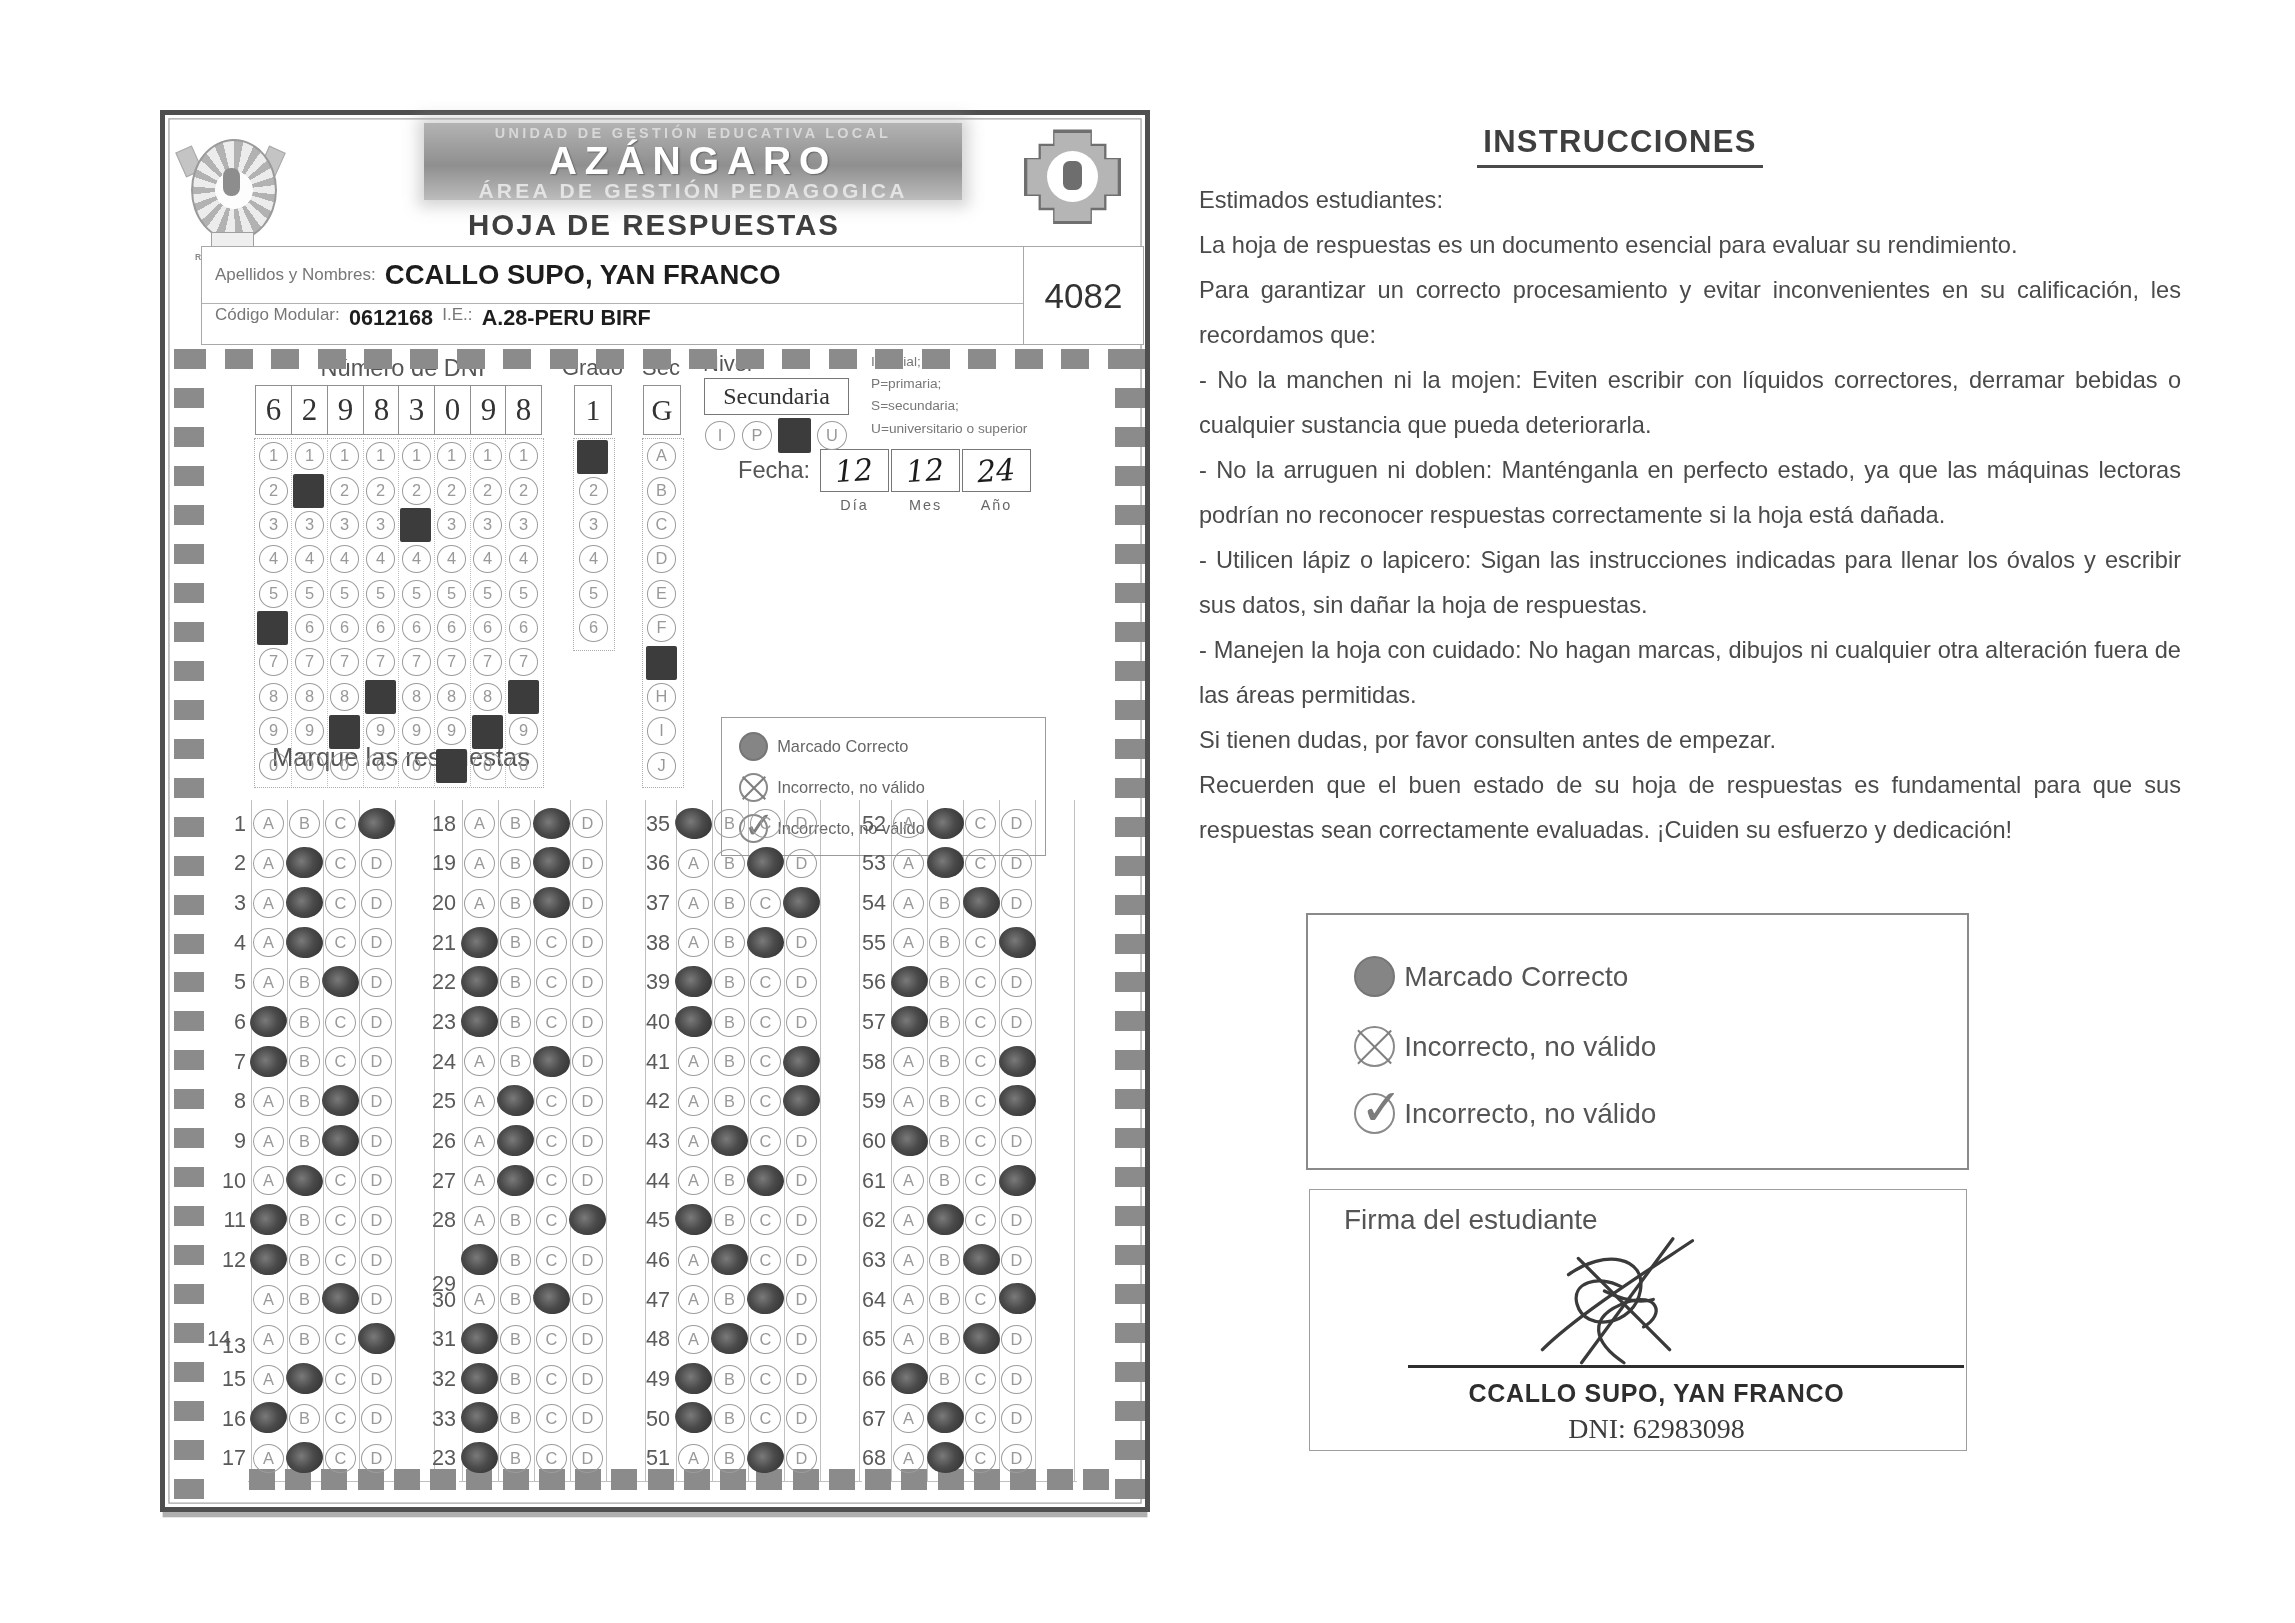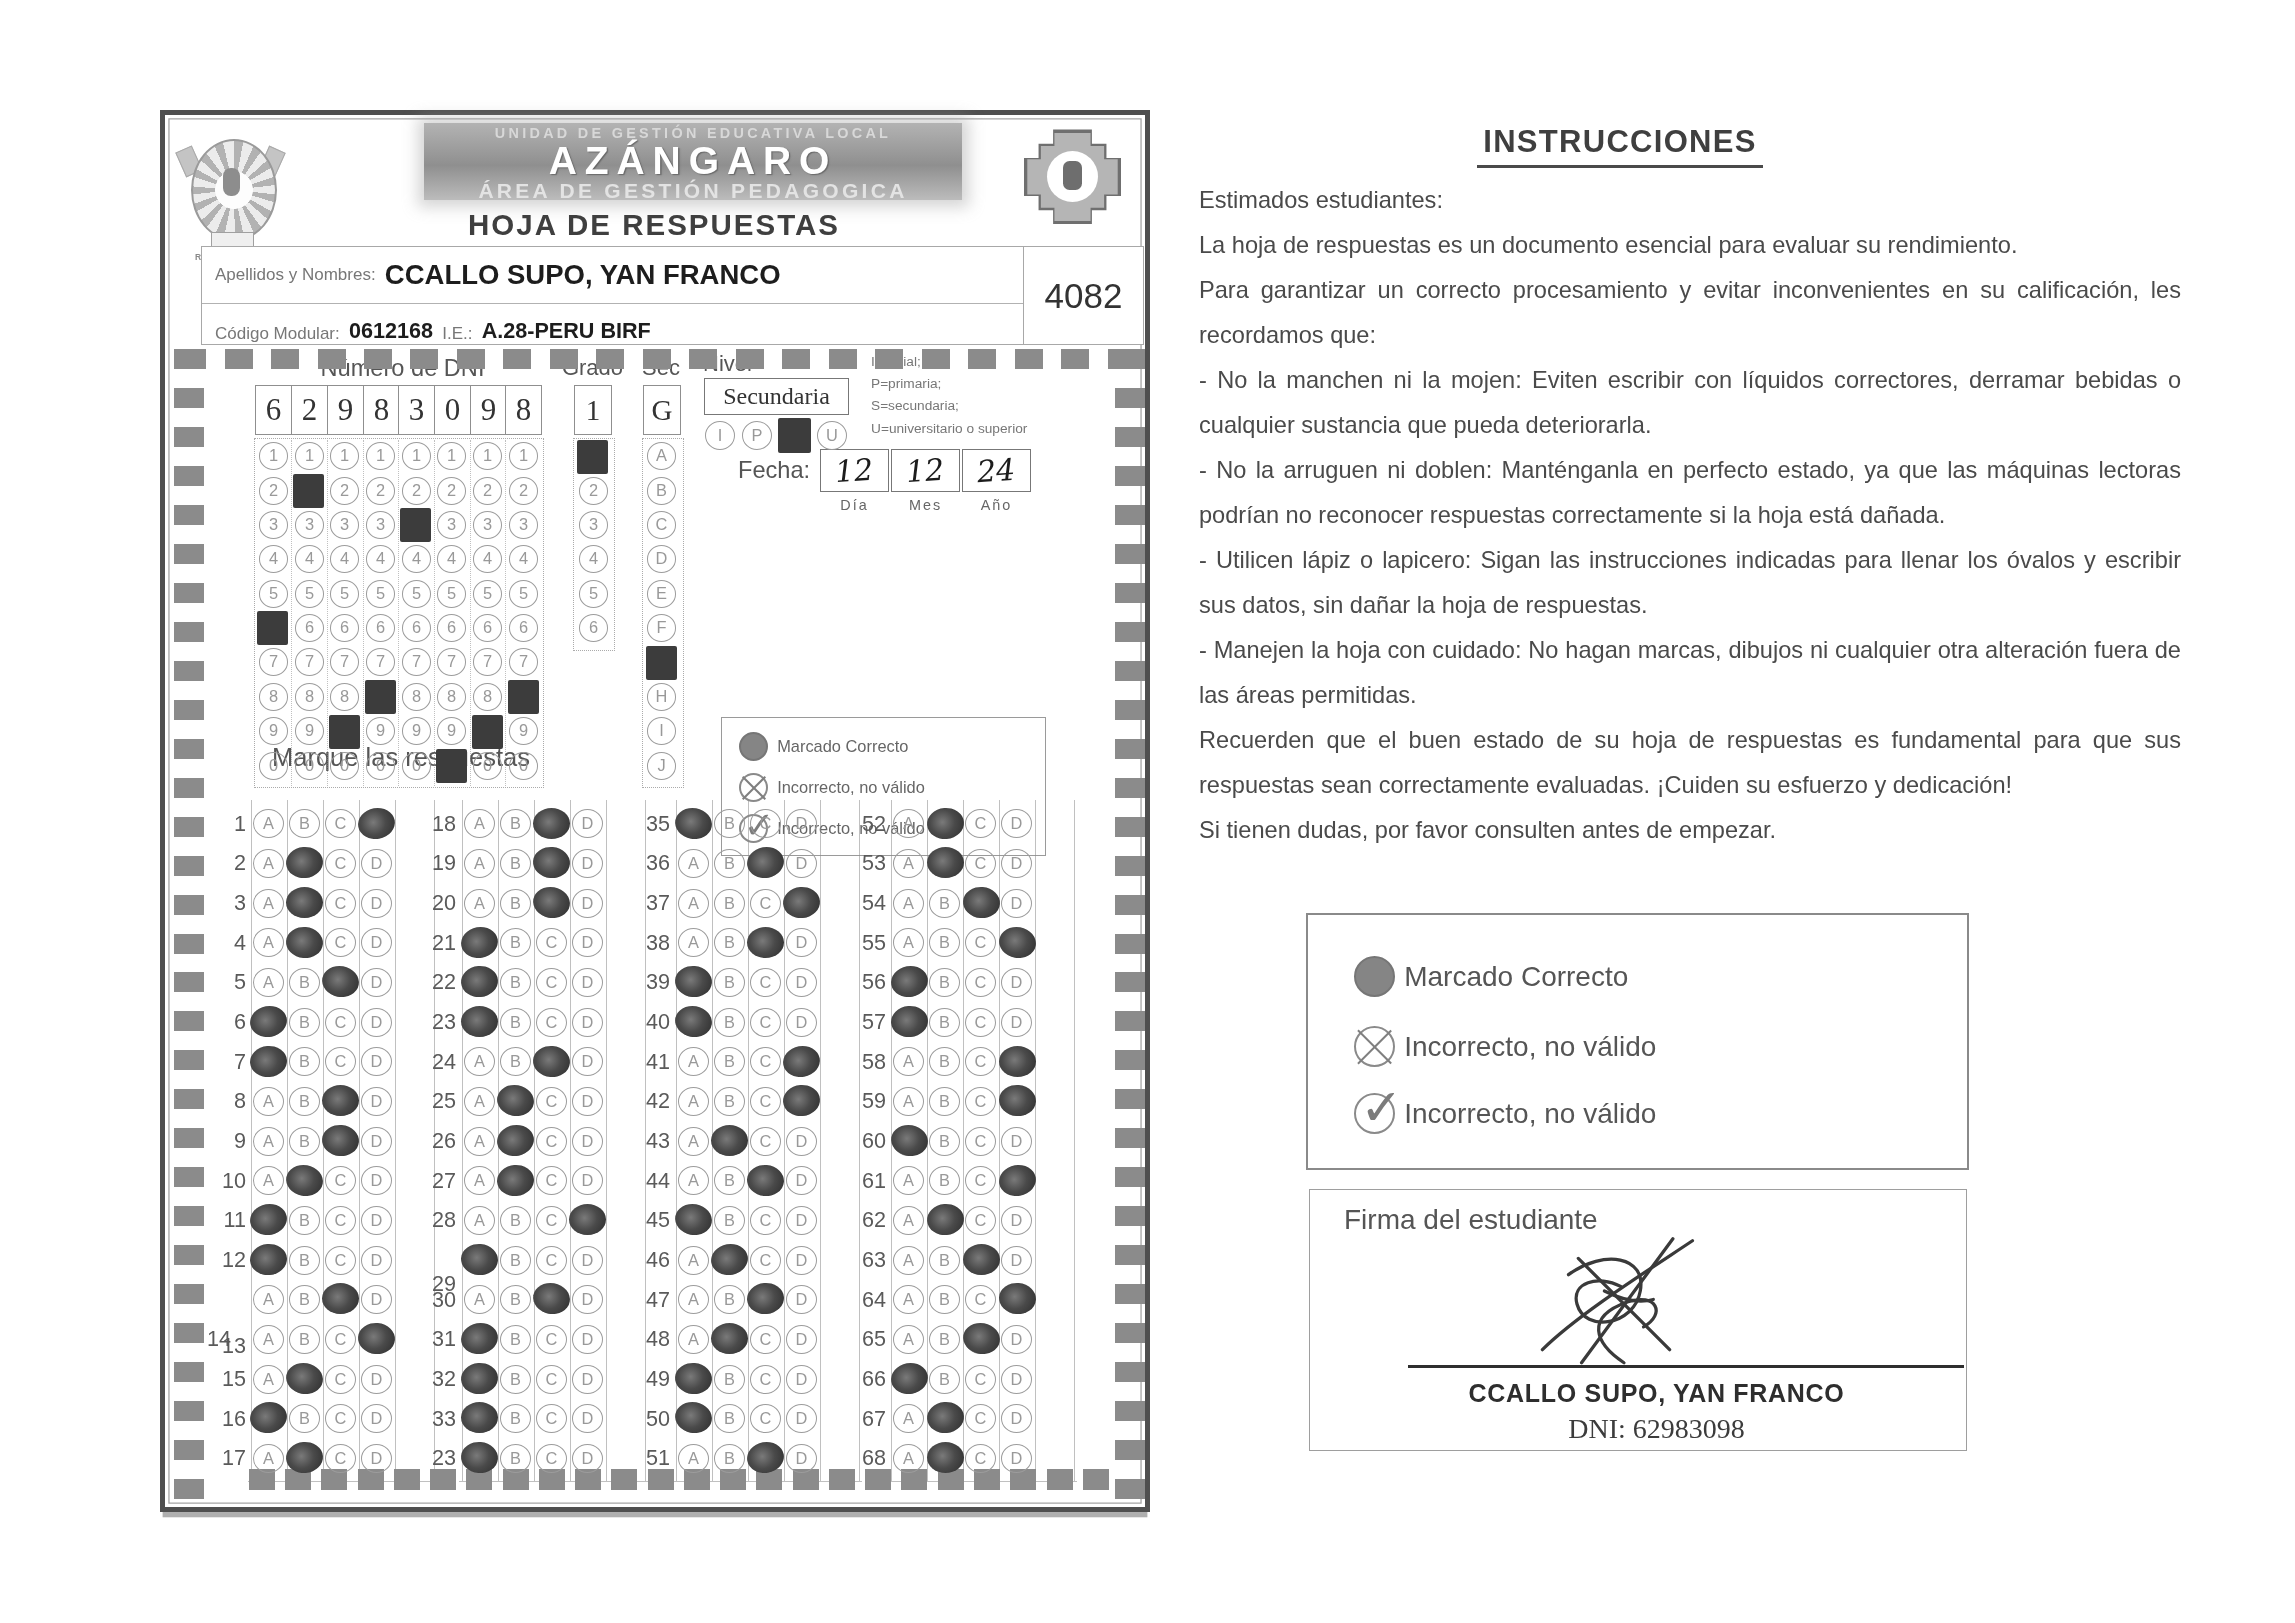--- a/index.html
+++ b/index.html
@@ -129,21 +129,21 @@
       <div class="chk-f"></div>
     </div>
 
     <div class="sheet-title">HOJA DE RESPUESTAS</div>
 
     <div class="fields">
       <div class="frow1" style="display:flex;align-items:center;padding-left:13px;gap:9.2px;">
         <span class="flabel">Apellidos y Nombres:</span>
         <span class="fv" style="font-size:27.5px;">CCALLO SUPO, YAN FRANCO</span>
       </div>
-      <div class="frow2" style="display:flex;align-items:flex-end;padding-left:13px;gap:9.2px;">
+      <div class="frow2" style="display:flex;align-items:flex-start;padding-left:13px;gap:9.2px;">
         <span class="flabel">Código Modular:</span>
         <span class="fv" style="font-size:21.6px;">0612168</span>
         <span class="flabel">I.E.:</span>
         <span class="fv" style="font-size:21.6px;">A.28-PERU BIRF</span>
       </div>
       <div class="fnum">4082</div>
     </div>
 
     <div class="slabel" style="left:92px;top:240px;width:291px;text-align:center;font-size:23.6px;">Número de DNI</div>
     <div class="slabel" style="left:390px;top:240px;width:75px;text-align:center;">Grado</div>
@@ -870,22 +870,22 @@
 
   <div class="instr-title"><span>INSTRUCCIONES</span></div>
   <div class="instr-body">
     <p>Estimados estudiantes:</p>
     <p>La hoja de respuestas es un documento esencial para evaluar su rendimiento.</p>
     <p>Para garantizar un correcto procesamiento y evitar inconvenientes en su calificación, les recordamos que:</p>
     <p>- No la manchen ni la mojen: Eviten escribir con líquidos correctores, derramar bebidas o cualquier sustancia que pueda deteriorarla.</p>
     <p>- No la arruguen ni doblen: Manténganla en perfecto estado, ya que las máquinas lectoras podrían no reconocer respuestas correctamente si la hoja está dañada.</p>
     <p>- Utilicen lápiz o lapicero: Sigan las instrucciones indicadas para llenar los óvalos y escribir sus datos, sin dañar la hoja de respuestas.</p>
     <p>- Manejen la hoja con cuidado: No hagan marcas, dibujos ni cualquier otra alteración fuera de las áreas permitidas.</p>
+    <p>Si tienen dudas, por favor consulten antes de empezar.</p>
     <p>Recuerden que el buen estado de su hoja de respuestas es fundamental para que sus respuestas sean correctamente evaluadas. ¡Cuiden su esfuerzo y dedicación!</p>
-    <p>Si tienen dudas, por favor consulten antes de empezar.</p>
   </div>
 
   <div class="biglegbox">
     <div class="lrow" style="left:46px;top:41px;">
       <div class="sym filled"></div>
       <span class="ltext">Marcado Correcto</span>
     </div>
     <div class="lrow" style="left:46px;top:111px;">
       <div class="sym ring">
           <div class="xline a"></div>

